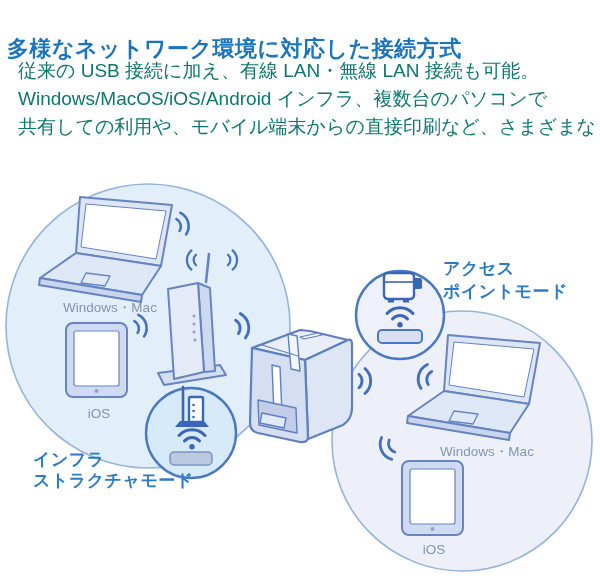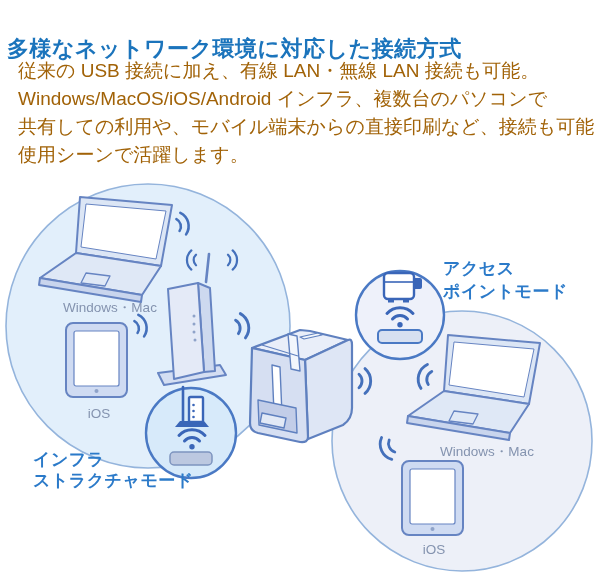--- a/index.html
+++ b/index.html
@@ -1,38 +1,37 @@
 <!DOCTYPE html>
 <html><head>
 <meta charset="utf-8">
 <style>
   html,body{margin:0;padding:0;background:#fff;}
   body{width:600px;height:580px;position:relative;overflow:hidden;
        font-family:"Liberation Sans",sans-serif;}
   .title{position:absolute;top:19px;left:7px;font-size:22px;font-weight:700;
          color:#1b74bc;white-space:nowrap;letter-spacing:0.5px;}
-  .desc{position:absolute;top:57px;left:18px;font-size:19px;color:#a16207;
+  .desc{position:absolute;top:57px;left:18px;font-size:19px;color:#0f766e;
         line-height:28px;}
   .dline{display:block;white-space:nowrap;}
   svg.diagram{position:absolute;top:175px;left:0;}
   text{font-family:"Liberation Sans",sans-serif;}
   .mode-label{font-size:17px;font-weight:700;fill:#2b7ac9;letter-spacing:0.5px;}
   .dev-label{font-size:13.5px;fill:#8493af;}
 </style>
 </head>
 <body>
 
 <main>
   <h1 class="title">多様なネットワーク環境に対応した接続方式</h1>
 
   <div class="desc">
     <span class="dline">従来の USB 接続に加え、有線 LAN・無線 LAN 接続も可能。</span>
     <span class="dline">Windows/MacOS/iOS/Android インフラ、複数台のパソコンで</span>
-    <span class="dline">共有しての利用や、モバイル端末からの直接印刷など、接続も可能</span>
-    <span class="dline">使用シーンで活躍します。</span>
+    <span class="dline">共有しての利用や、モバイル端末からの直接印刷など、さまざまな</span>
   </div>
 
   <svg class="diagram" width="600" height="405" viewBox="0 0 600 405">
     <defs>
 
       <g id="wifi" stroke="#4470bb" stroke-width="3.6" fill="none" stroke-linecap="round">
         <path d="M0,-8.5 A11.5,11.5 0 0 1 0,8.5"></path>
         <path d="M7.5,-15.5 A20.5,20.5 0 0 1 7.5,15.5"></path>
       </g>
 

